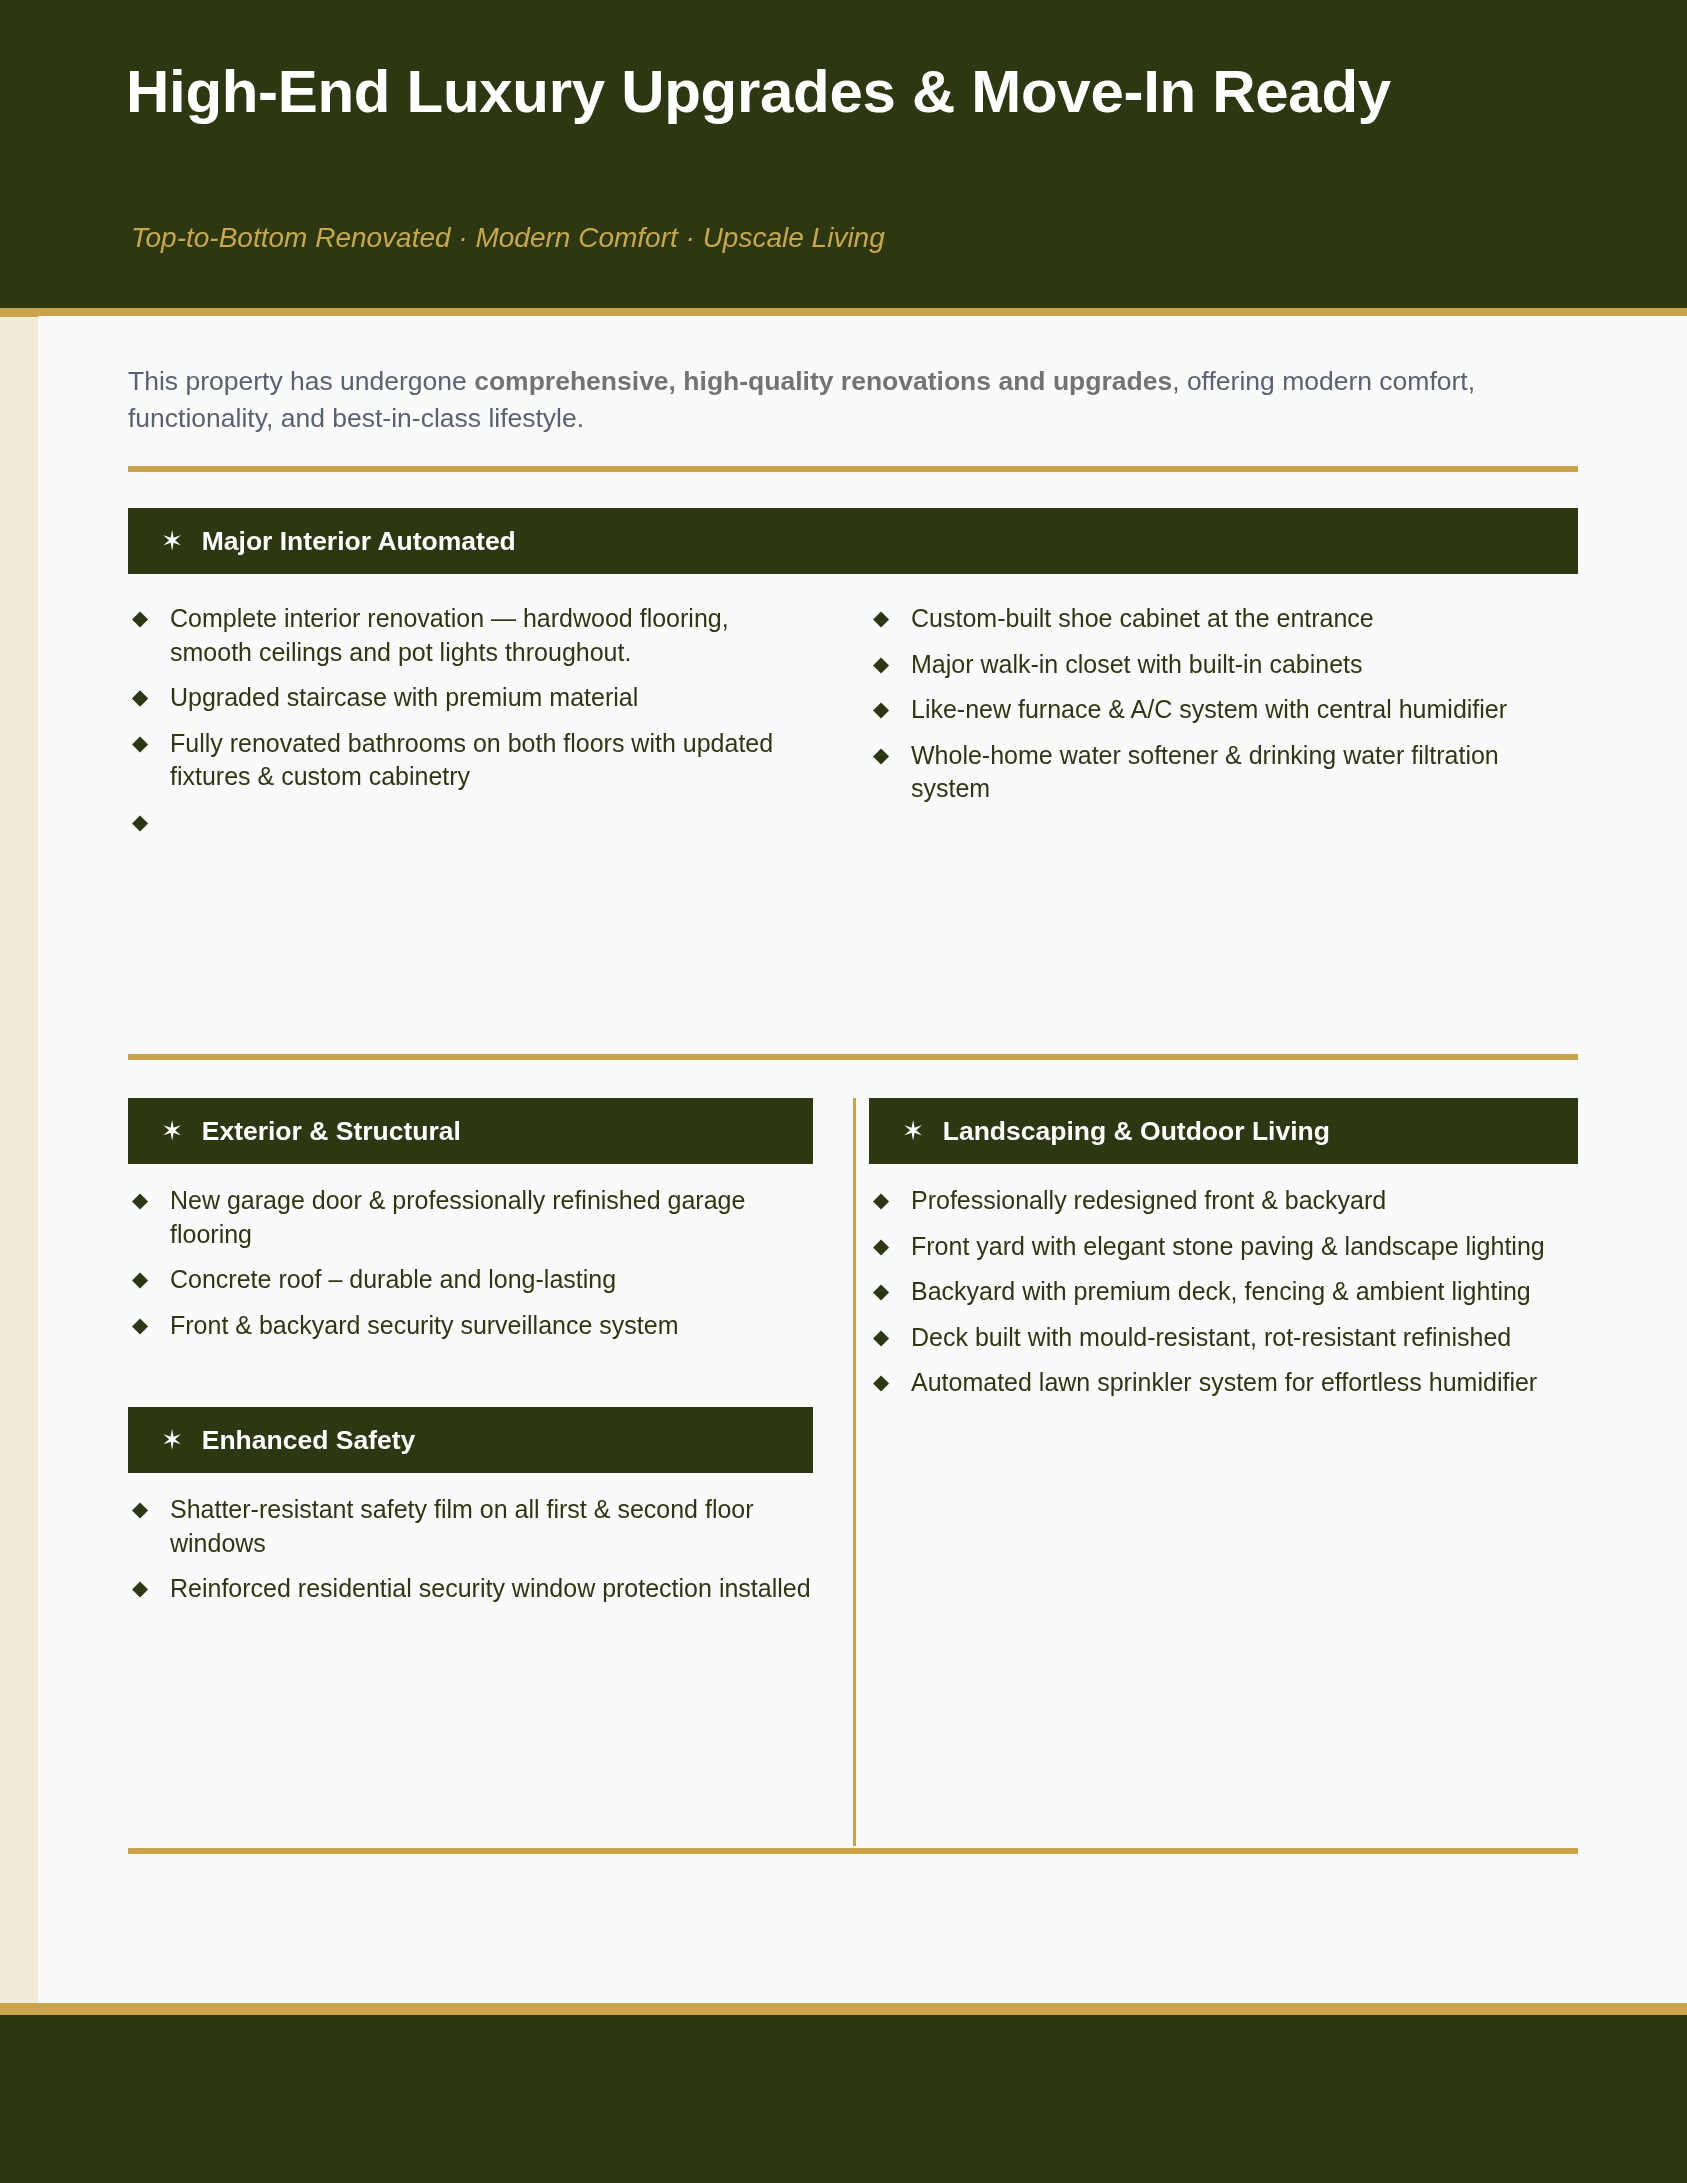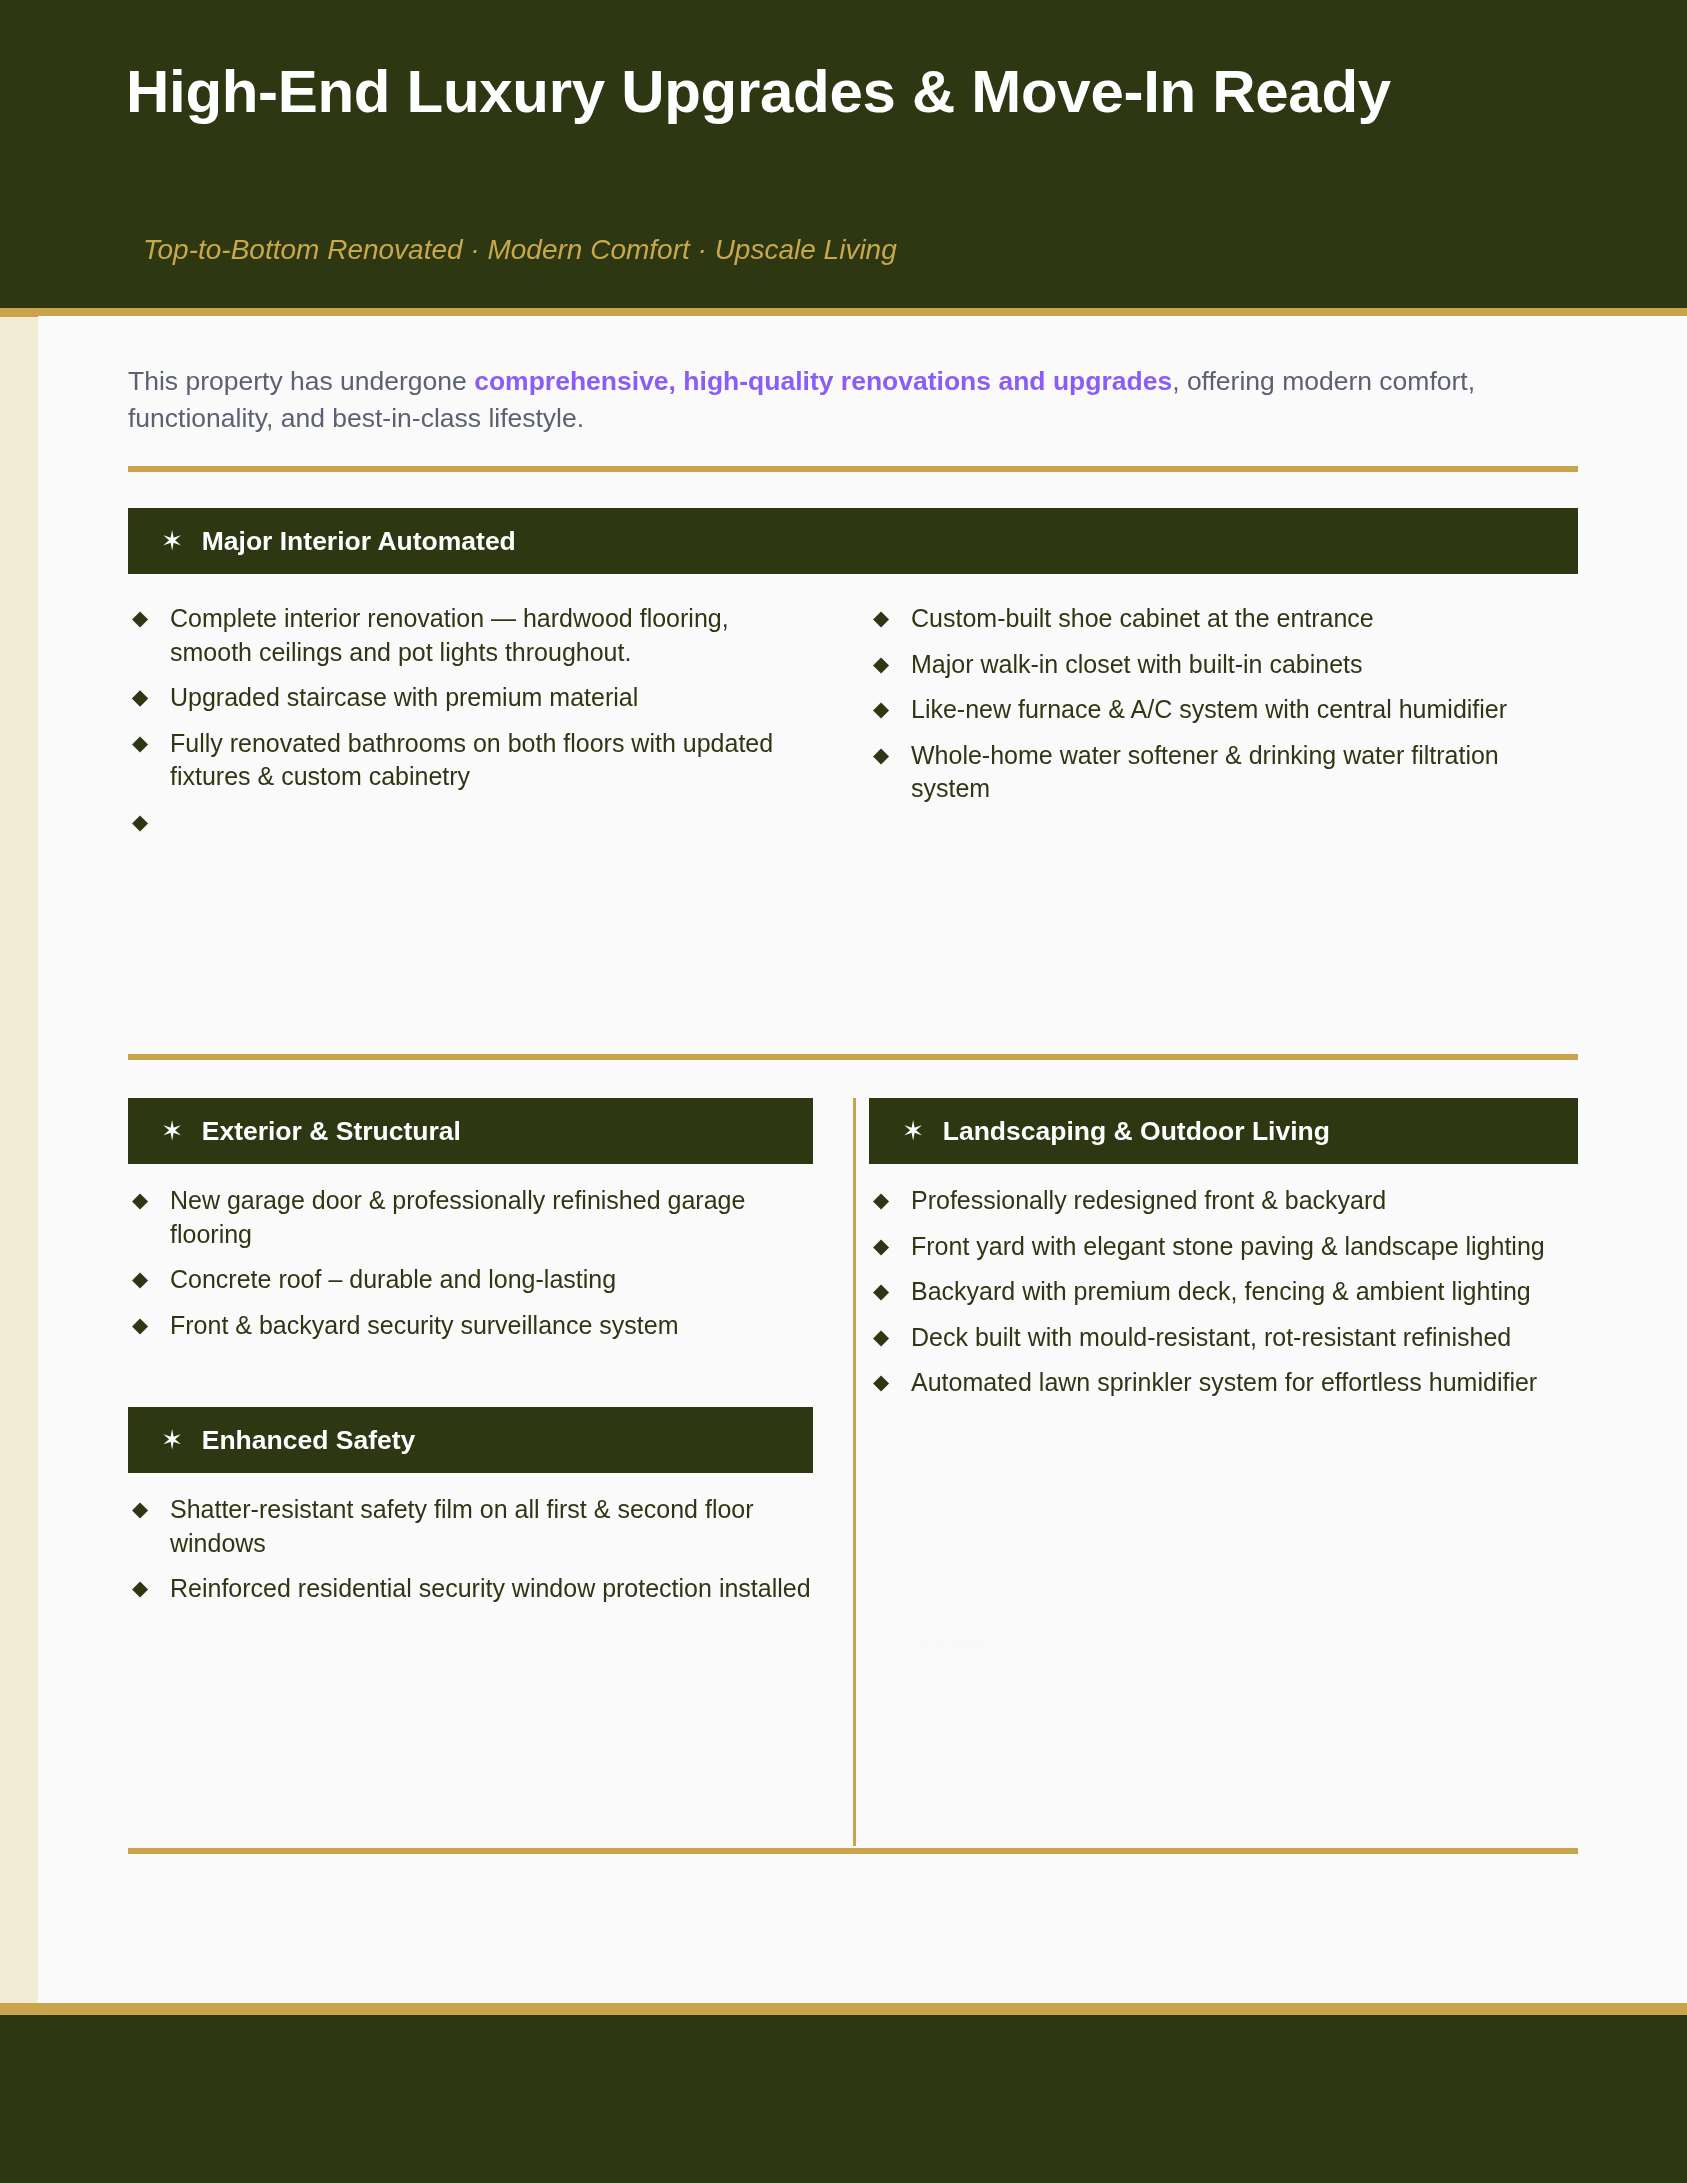--- a/index.html
+++ b/index.html
@@ -53,21 +53,21 @@
     line-height: 1.05;
     font-weight: bold;
     color: #FFFFFF;
     letter-spacing: -0.3px;
     white-space: nowrap;
   }
   .header-subtitle {
     position: absolute;
     left: 127px;
     top: 218px;
-    margin: 16px;
+    margin: 4px;
     font-size: 28px;
     font-style: italic;
     color: #C9A84C;
     white-space: nowrap;
   }
   .header-rule {
     position: absolute;
     left: 0;
     top: 308px;
     width: 1687px;
@@ -80,21 +80,21 @@
     position: absolute;
     left: 128px;
     top: 363px;
     width: 1449px;
     margin: 0;
     font-size: 26.5px;
     line-height: 1.40;
     color: #5B6170;
   }
   .intro b {
-    color: #8b5cf6;
+    color: #737373;
     font-weight: bold;
   }
 
   .hr-gold {
     position: absolute;
     height: 6px;
     background: #C9A44C;
   }
   .hr-intro   { left: 128px; top: 466px; width: 1450px; }
   .hr-mid     { left: 128px; top: 1054px; width: 1450px; }

